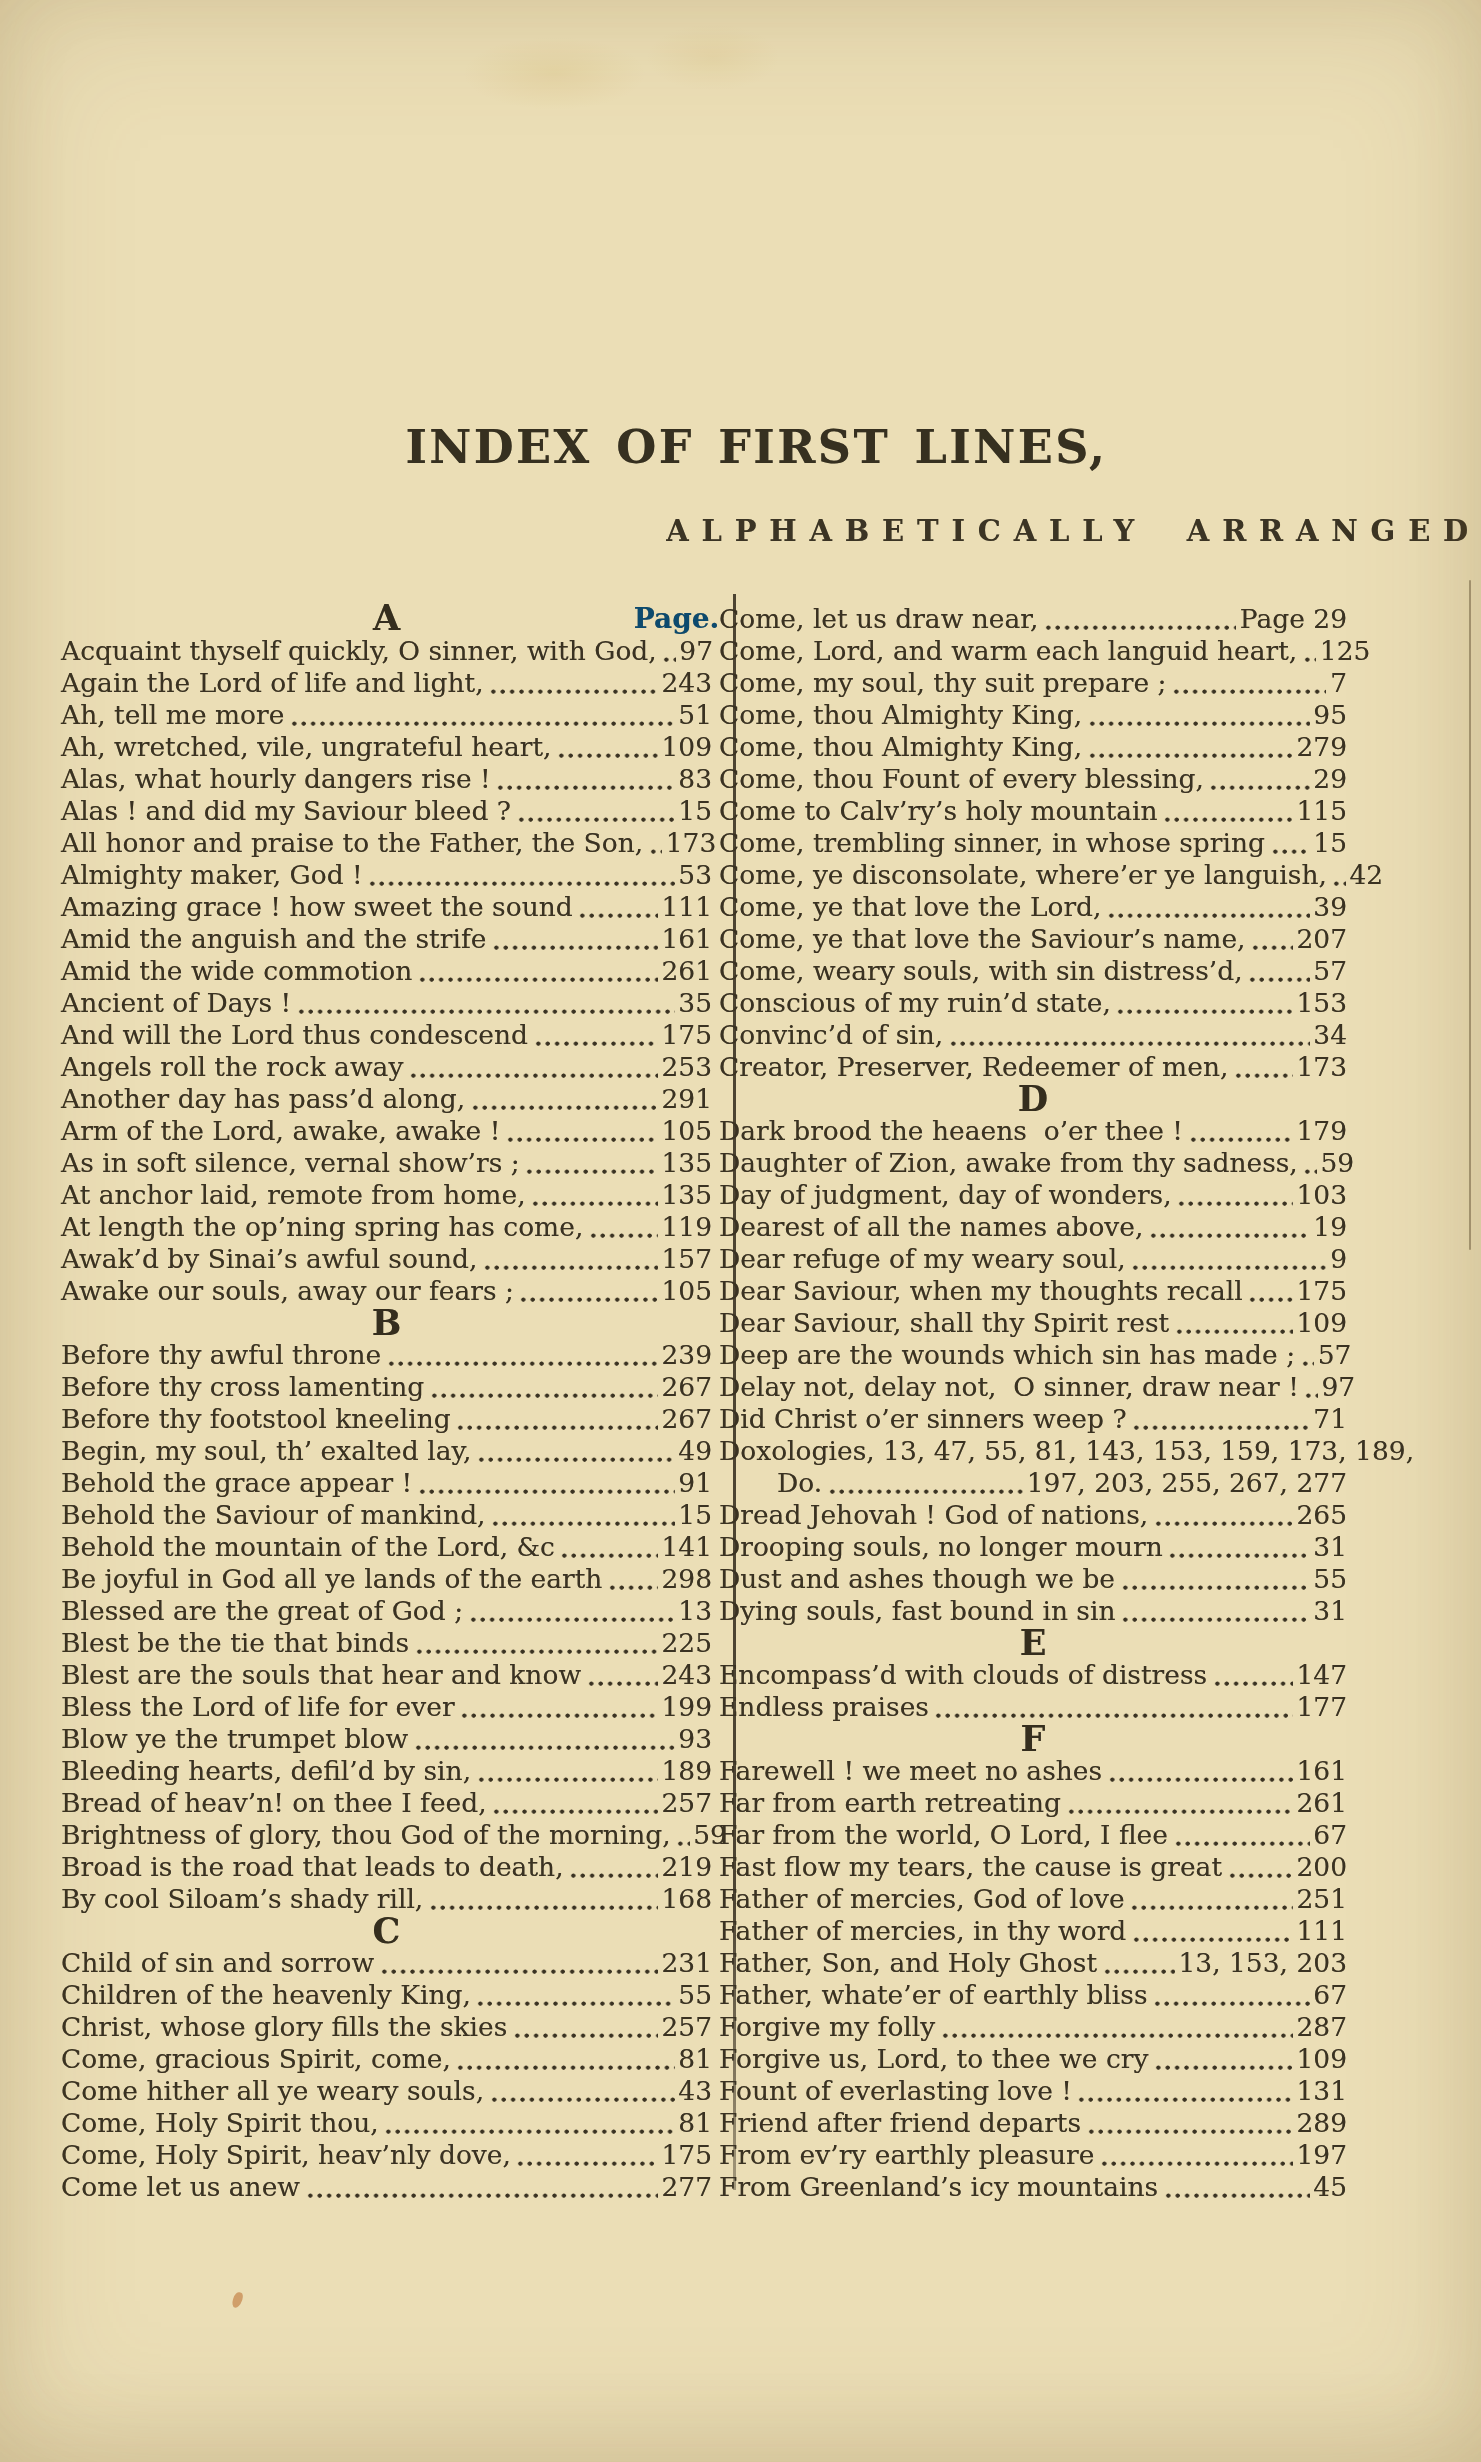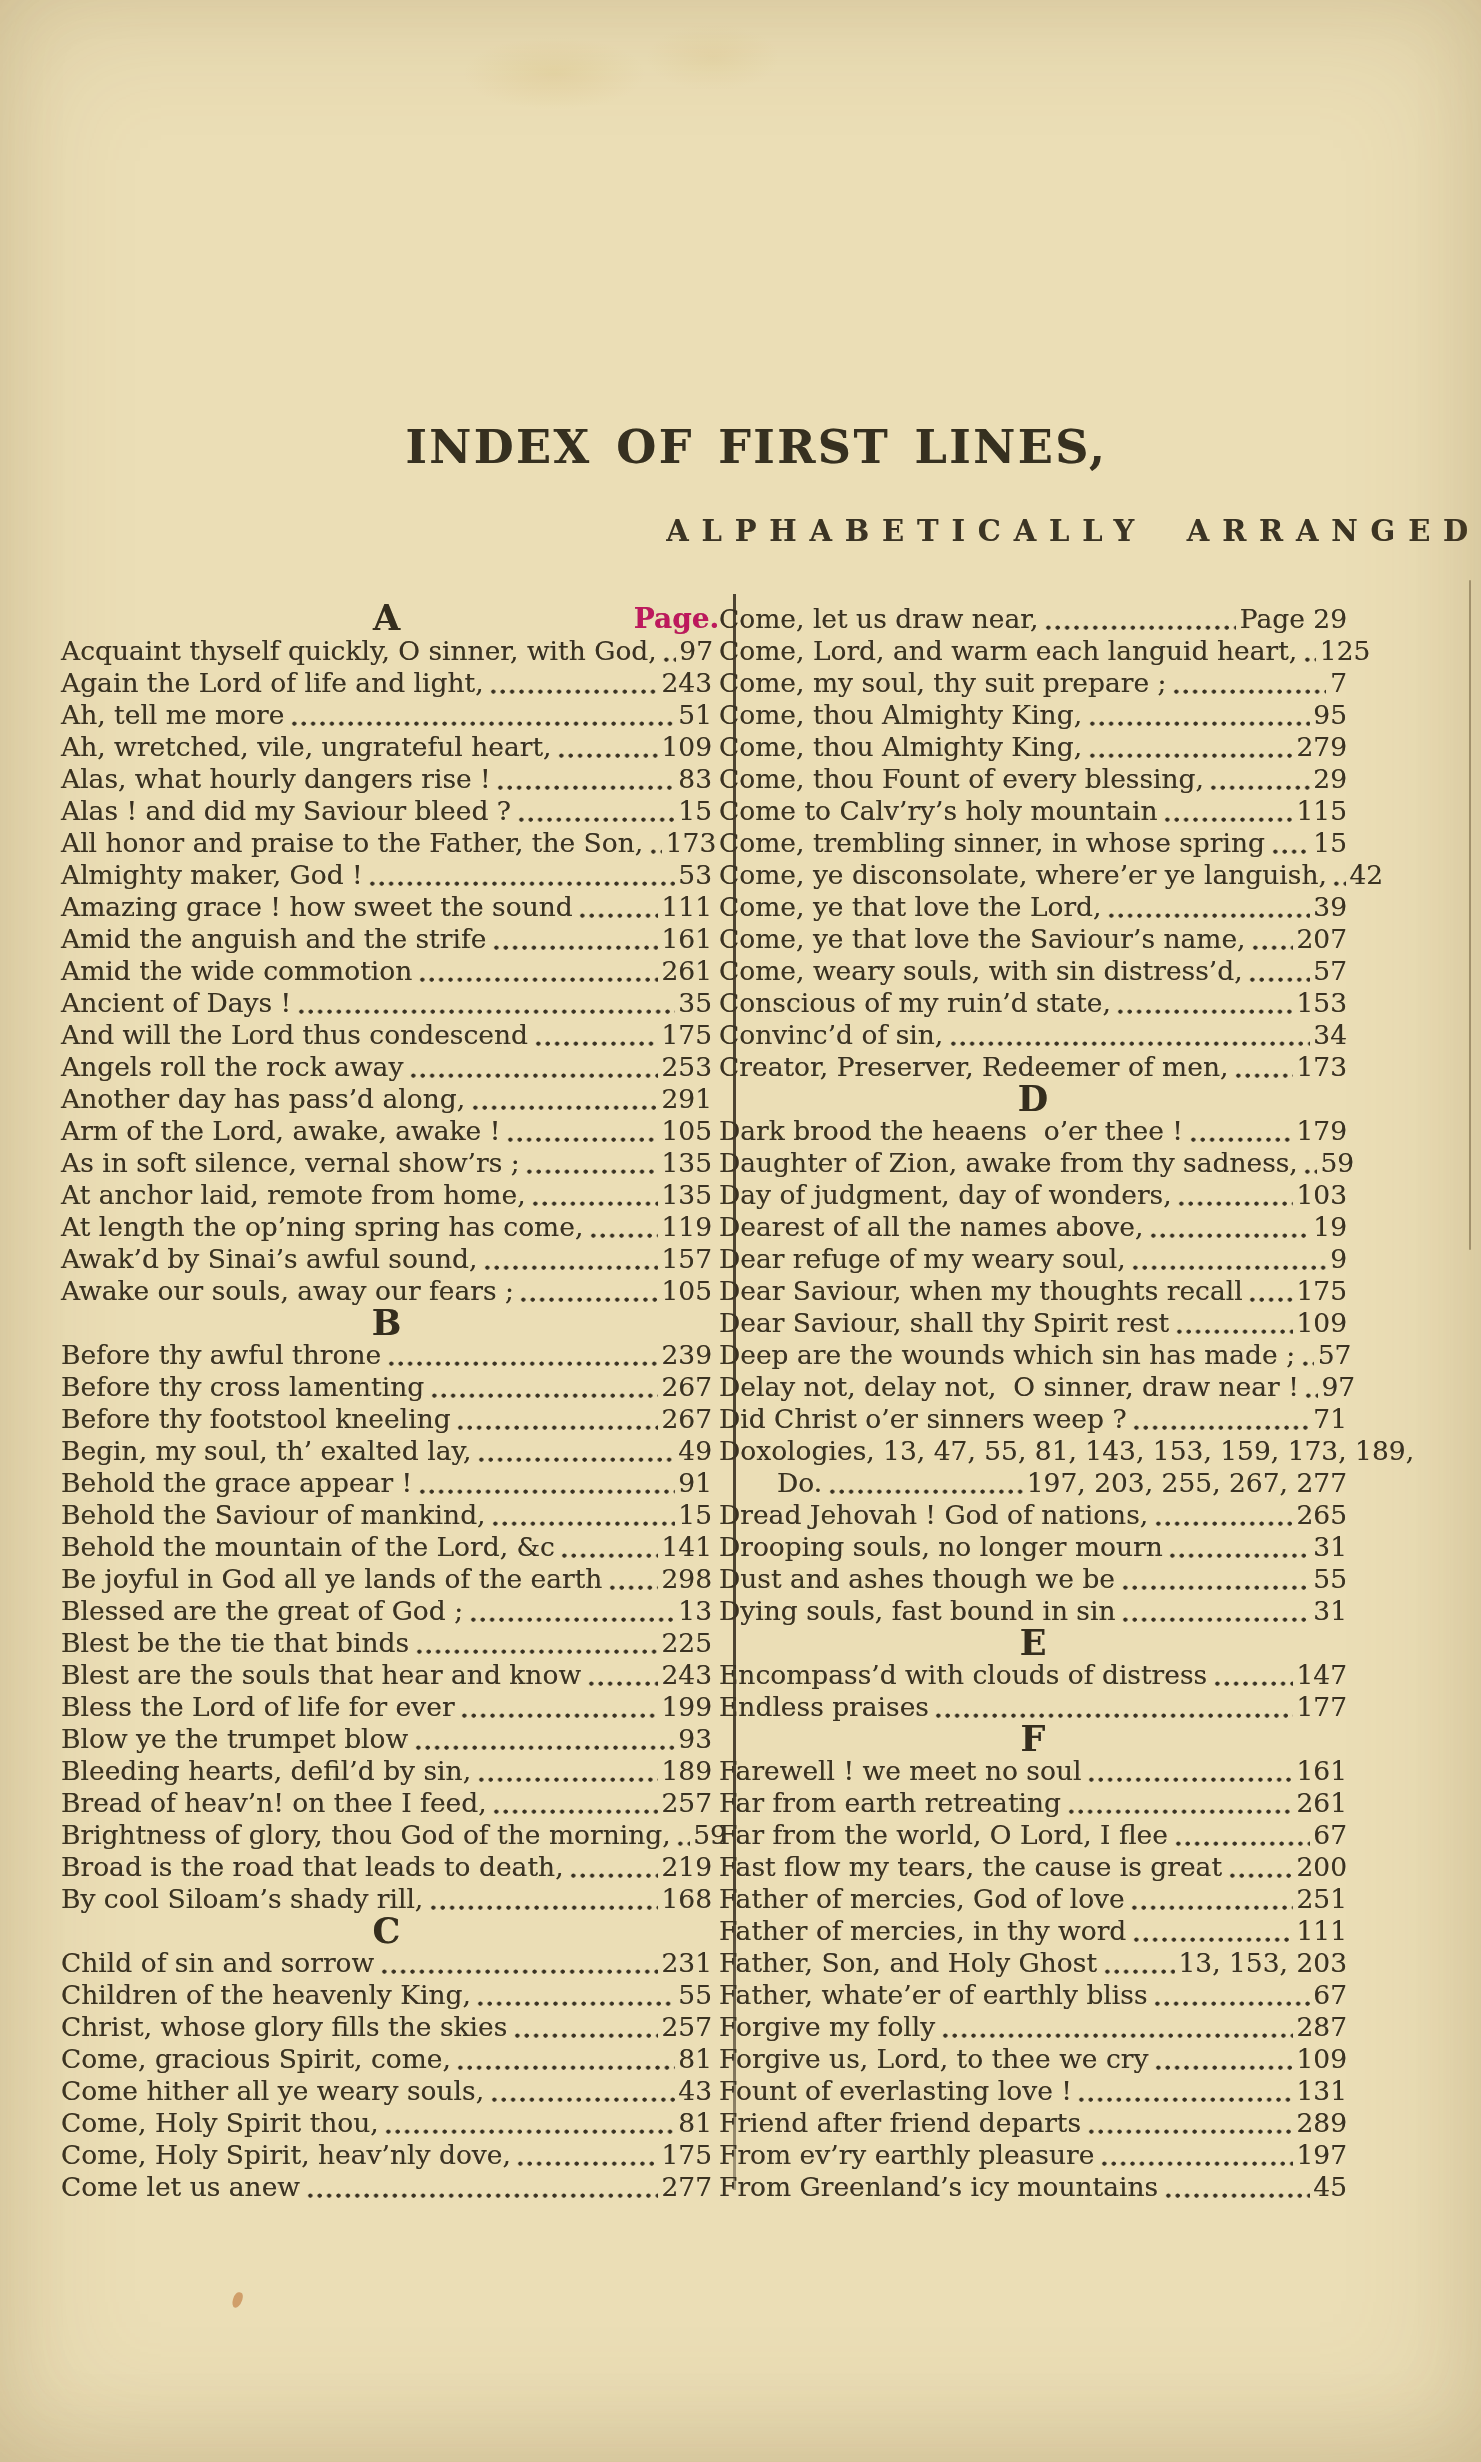--- a/index.html
+++ b/index.html
@@ -61,21 +61,21 @@
   .leader{flex:1 1 auto;min-width:13.4px;align-self:flex-end;height:21px;margin:0 3.7px 0 5.5px;
     background-image:radial-gradient(circle at 4.3px 14.6px,#3a3222 1.8px,rgba(0,0,0,0) 2.4px);
     background-size:9.4px 21px;background-repeat:repeat-x;}
   .page-num{white-space:nowrap;font-size:26.5px;line-height:30.5px;flex:0 0 auto;
     text-shadow:0 0 0.4px rgba(58,50,34,.5);}
 
   .header-row{position:relative;display:flex;align-items:flex-end;justify-content:center;}
   .letter-heading{font-size:35px;font-weight:700;line-height:32px;color:#352e1e;
     text-shadow:0 0 0.6px rgba(53,46,30,.4);}
   .page-label{position:absolute;right:-7.3px;bottom:1.2px;font-size:28px;font-weight:700;line-height:29px;
-    color:#be185d;text-shadow:0 0 0.6px rgba(53,46,30,.4);}
+    color:#0c4a6e;text-shadow:0 0 0.6px rgba(53,46,30,.4);}
 
   .section-heading{text-align:center;font-size:35px;font-weight:700;line-height:33px;color:#352e1e;
     text-shadow:0 0 0.6px rgba(53,46,30,.4);}
 </style>
 </head>
 <body>
 
 <div class="page">
   <div class="smudge smudge-a"></div>
   <div class="smudge smudge-b"></div>
@@ -496,21 +496,21 @@
             <span class="leader"></span>
             <span class="page-num">147</span>
           </div>
           <div class="row entry">
             <span class="entry-title">Endless praises</span>
             <span class="leader"></span>
             <span class="page-num">177</span>
           </div>
           <div class="section-heading">F</div>
           <div class="row entry">
-            <span class="entry-title">Farewell ! we meet no soul</span>
+            <span class="entry-title">Farewell ! we meet no ashes</span>
             <span class="leader"></span>
             <span class="page-num">161</span>
           </div>
           <div class="row entry">
             <span class="entry-title">Far from earth retreating</span>
             <span class="leader"></span>
             <span class="page-num">261</span>
           </div>
           <div class="row entry">
             <span class="entry-title">Far from the world, O Lord, I flee</span>

